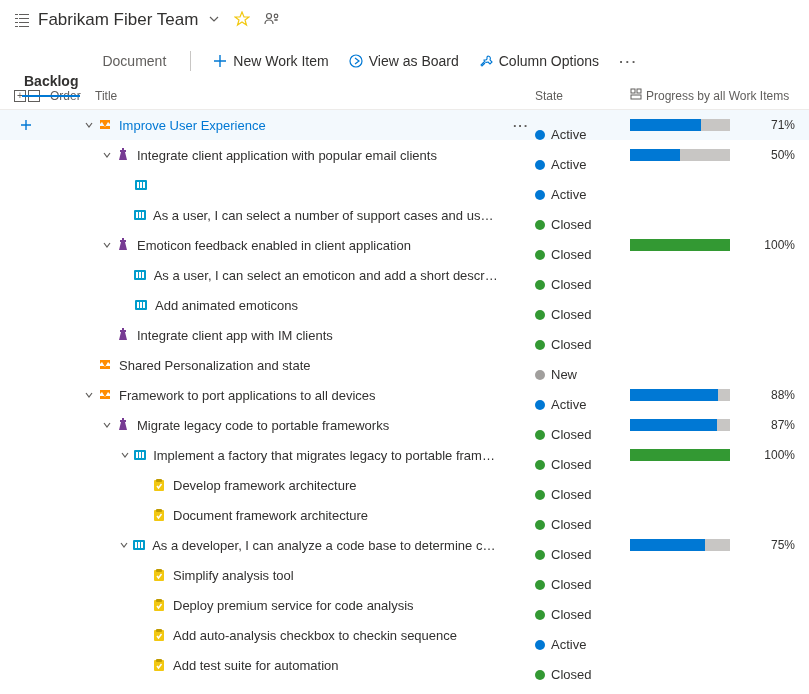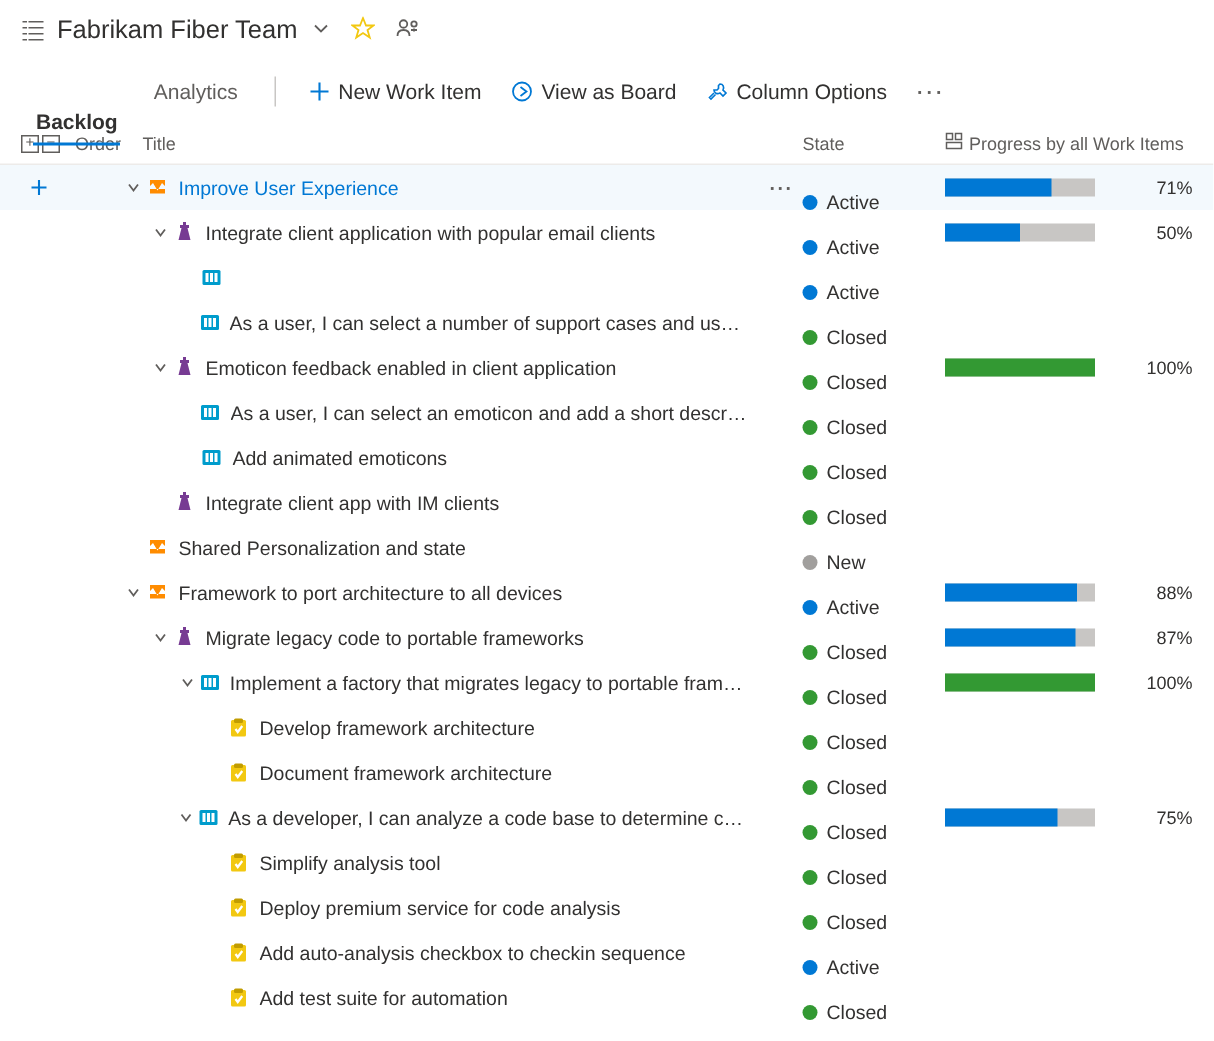--- a/index.html
+++ b/index.html
@@ -93,21 +93,21 @@
         <circle cx="5" cy="5" r="2.5" fill="none" stroke="#605e5c" stroke-width="1.2"></circle>
         <path d="M1 13 C1 10 3 9 5 9 C7 9 9 10 9 13" fill="none" stroke="#605e5c" stroke-width="1.2"></path>
         <circle cx="12" cy="5" r="1.8" fill="none" stroke="#605e5c" stroke-width="1.2"></circle>
         <path d="M12 8 L12 10 M10 9 L14 9" stroke="#605e5c" stroke-width="1.2"></path>
       </svg>
   </span>
 </div>
 
 <div class="toolbar">
   <div class="tab active">Backlog</div>
-  <div class="tab">Analytics</div>
+  <div class="tab">Document</div>
   <div class="toolbar-divider"></div>
   <div class="toolbar-btn">
     <span class="icon">
         <svg width="14" height="14" viewBox="0 0 14 14">
           <path d="M7 1 L7 13 M1 7 L13 7" stroke="#0078d4" stroke-width="1.4"></path>
         </svg>
       </span>
     <span>New Work Item</span>
   </div>
   <div class="toolbar-btn">
@@ -369,21 +369,21 @@
         <span class="chev">
           <svg width="10" height="10" viewBox="0 0 10 10">
             <path d="M2 3 L5 7 L8 3" stroke="#605e5c" stroke-width="1.2" fill="none"></path>
           </svg>
         </span>
         <span class="wi-icon">
           <svg width="14" height="14" viewBox="0 0 14 14">
             <path d="M2 2 L2 6 L4 4 L7 9 L10 4 L12 6 L12 2 Z M2 8 L12 8 L12 11 L2 11 Z" fill="#ff8c00"></path>
           </svg>
         </span>
-        <span class="title-text">Framework to port architecture to all devices</span>
+        <span class="title-text">Framework to port applications to all devices</span>
       </div>
       <div class="row-actions"></div>
       <div class="row-state">
         <span class="state-dot dot-active"></span>
         <span>Active</span>
       </div>
       <div class="row-progress">
         <div class="pbar">
           <div class="pbar-fill fill-blue" style="width: 88%;"></div>
         </div>

